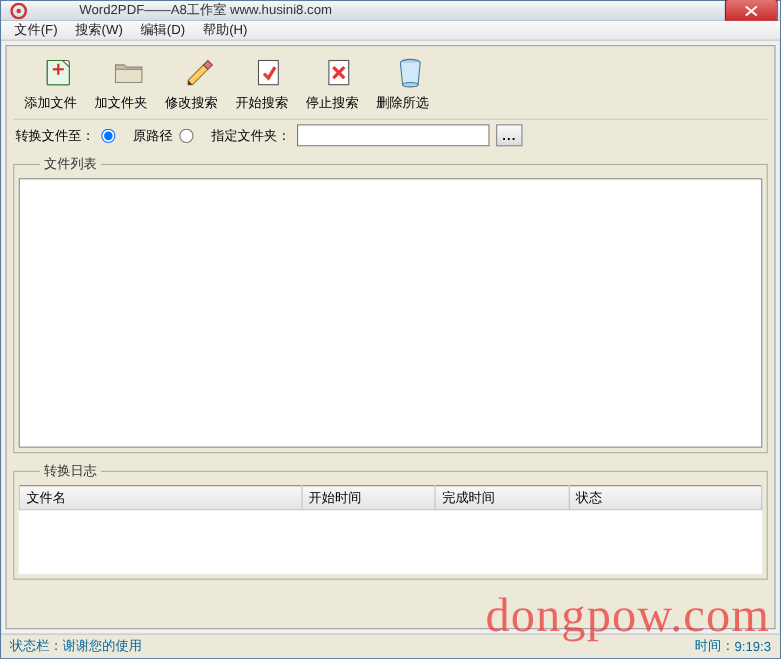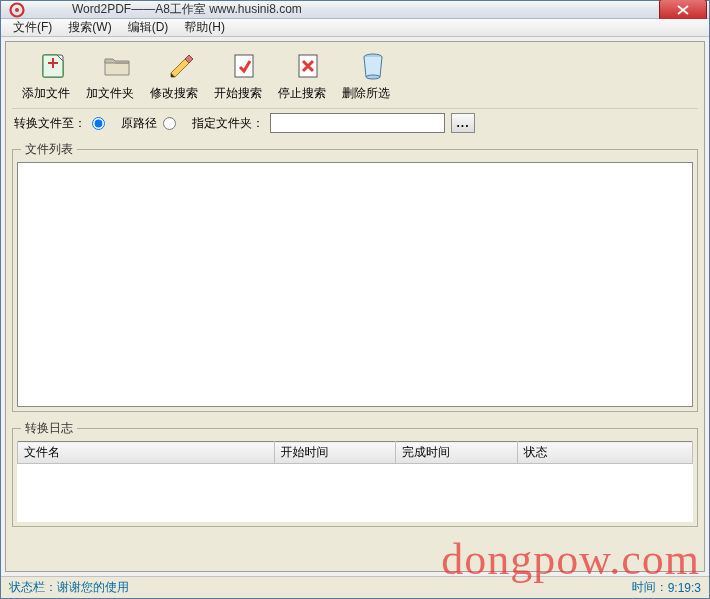--- a/index.html
+++ b/index.html
@@ -22,21 +22,21 @@
 .tool-btn { display: flex; flex-direction: column; align-items: flex-end; gap: 3px; cursor: pointer; width: 52px; }
 .tool-btn .tool-icon { width: 34px; height: 32px; display: flex; align-items: center; justify-content: center; }
 .tool-btn .tool-label { color: #000; font-size: 12px; white-space: nowrap; }
 
 .dest-row { display: flex; align-items: center; gap: 6px; padding: 4px 2px; border-top: 1px solid #d0cdb8; }
 .dest-row label { display: flex; align-items: center; gap: 16px; cursor: pointer; }
 .dest-row input[type=text] { width: 175px; height: 20px; border: 1px solid #7a7a7a; background: #fff; padding: 0 4px; }
 .browse-btn { width: 24px; height: 20px; background: linear-gradient(to bottom,#fafafa,#ddd); border: 1px solid #888; cursor: pointer; display:flex; align-items:center; justify-content:center; font-weight:bold; letter-spacing:1px;}
 
 fieldset { border: 1px solid #b0ae98; margin-top: 4px; padding: 4px; position: relative; }
-fieldset legend { padding: 0 4px; color: #333; margin-left: 4px; }
+fieldset legend { padding: 0 4px; color: #333; margin-left: 19px; }
 
 .file-list { height: 245px; background: #fff; border: 1px solid #888; }
 
 .log-area { margin-top: 8px; }
 .log-table { width: 100%; background: #fff; border: 1px solid #888; border-collapse: collapse; }
 .log-table th { text-align: left; font-weight: normal; background: linear-gradient(to bottom,#f8f8f8,#e4e4e4); border: 1px solid #c0c0c0; border-top: none; padding: 2px 6px; height: 20px; }
 .log-body { height: 58px; background: #fff; }
 
 .statusbar { height: 22px; border-top: 1px solid #c0c0c0; background: #ece9d8; display: flex; align-items: center; padding: 0 8px; font-size: 12px; color: #0369a1; margin-top: auto; }
 .statusbar .spacer { flex: 1; }

